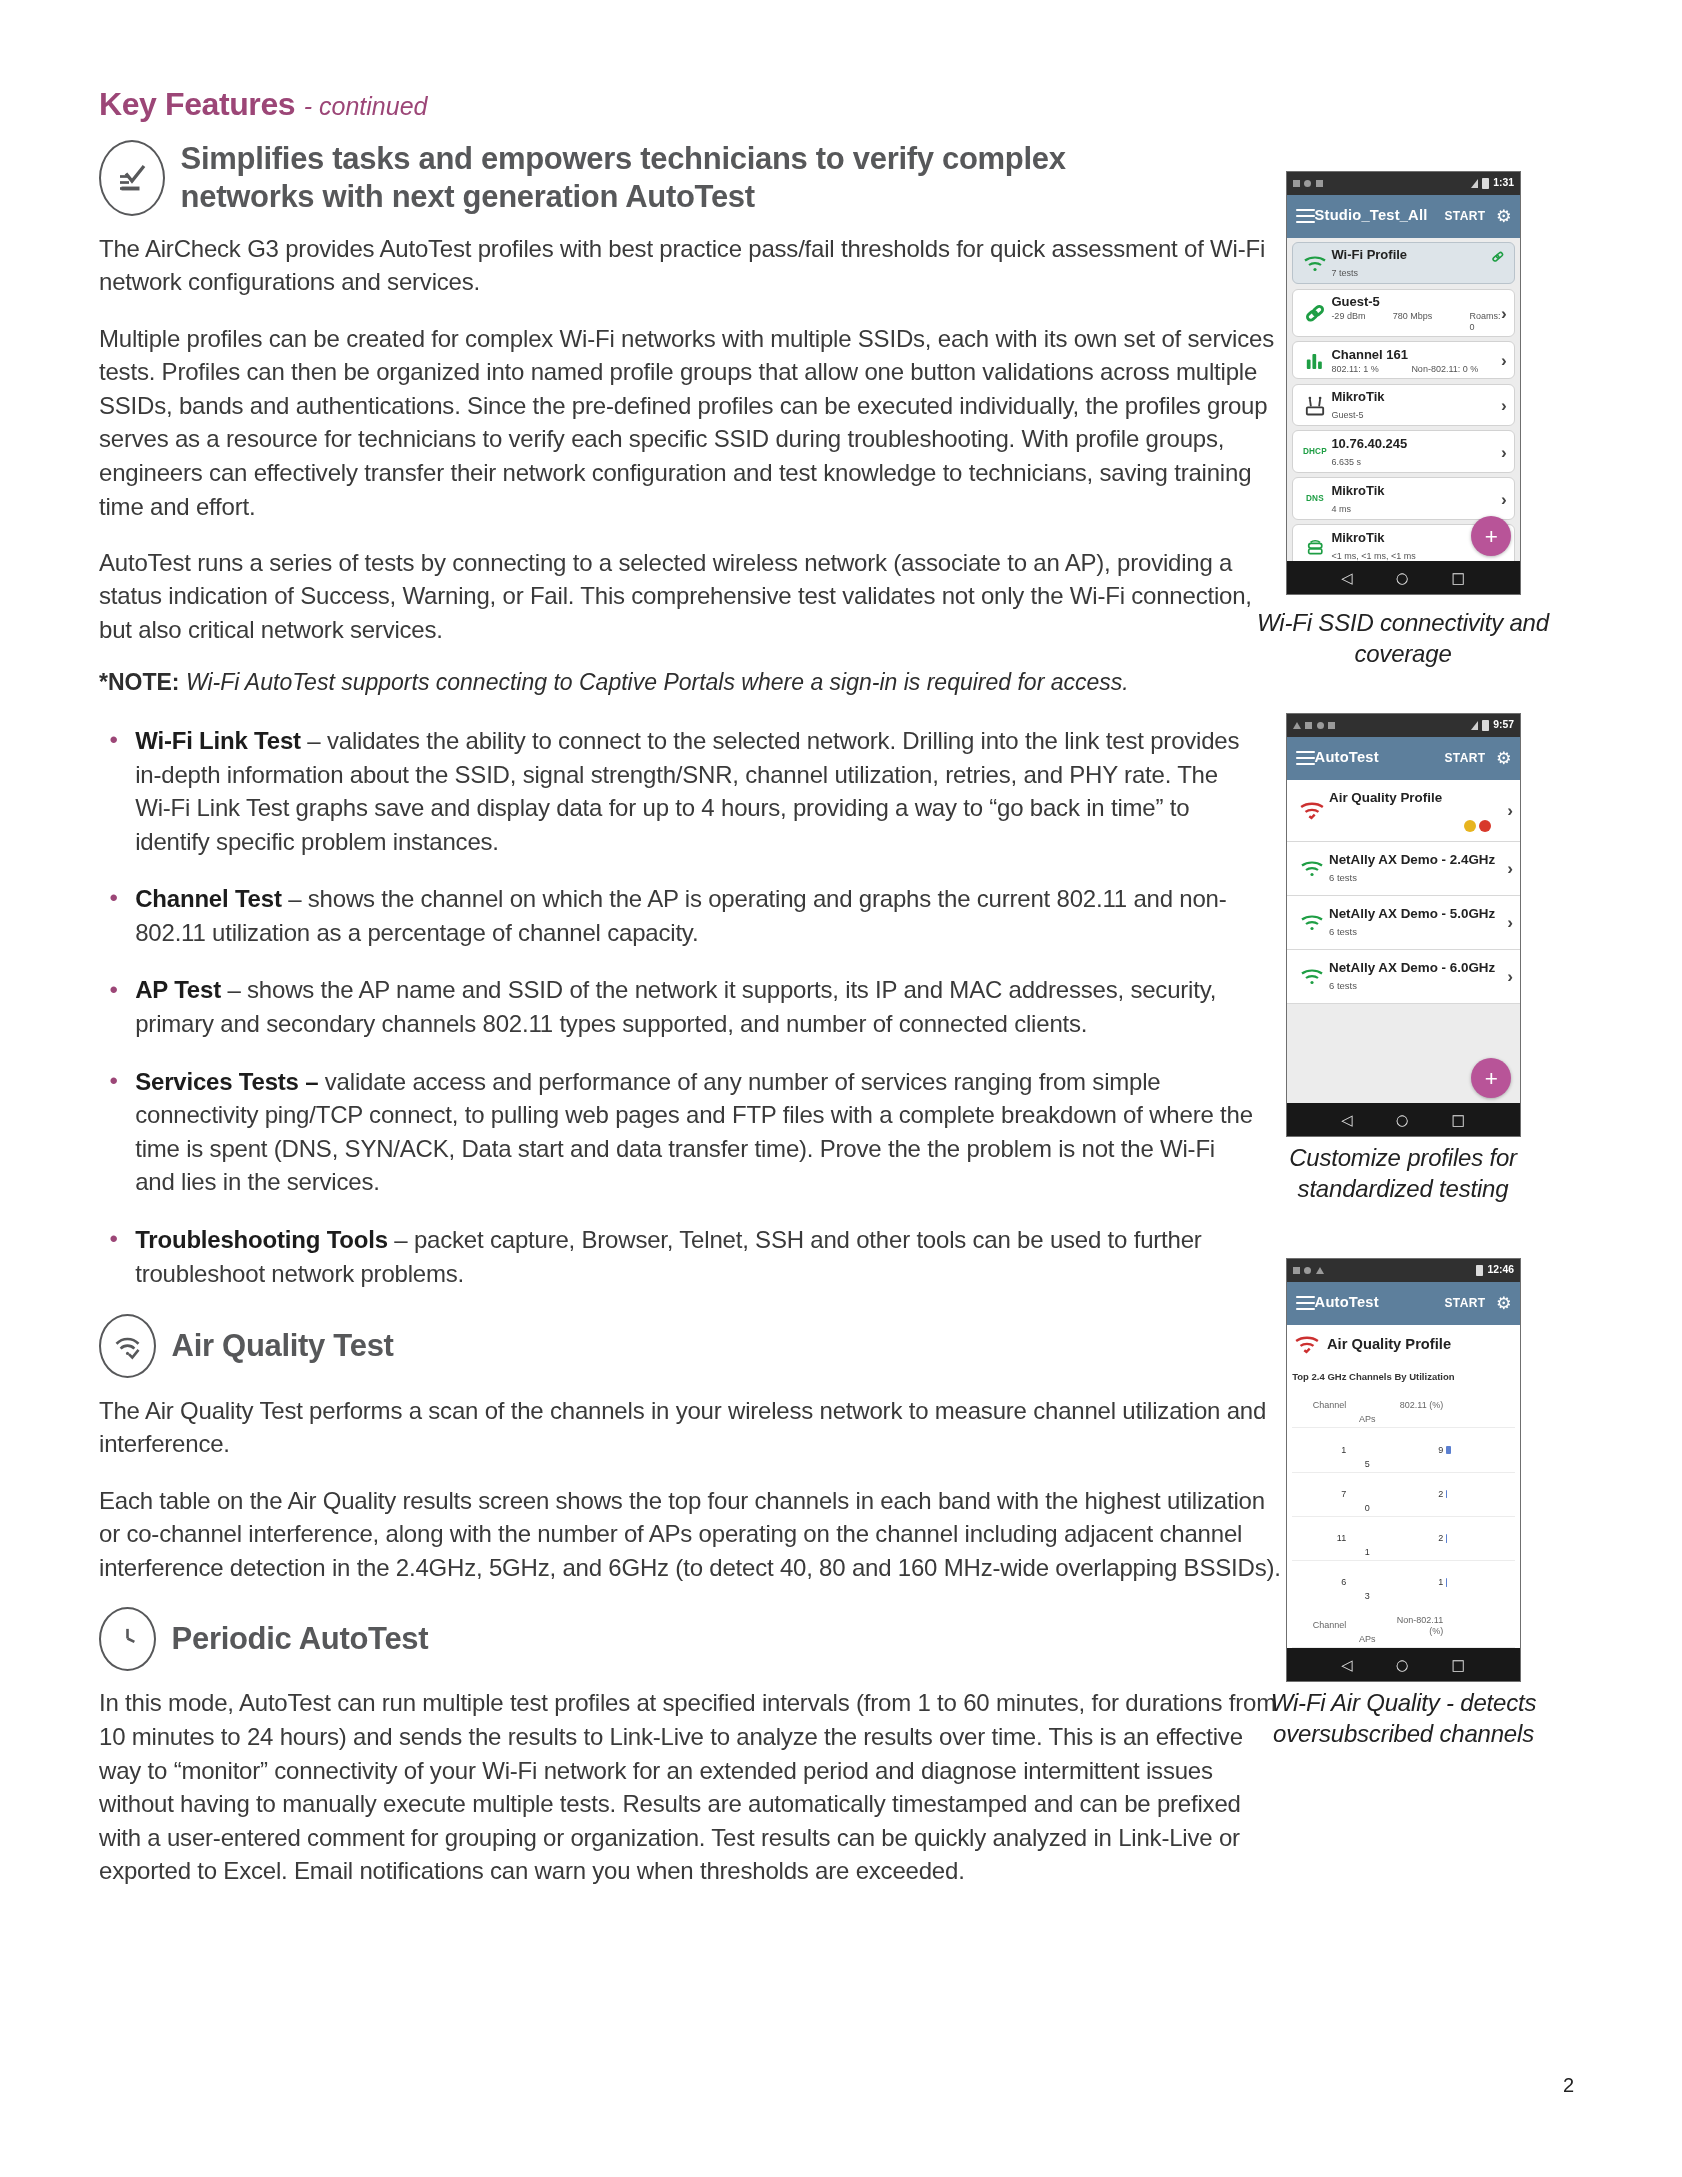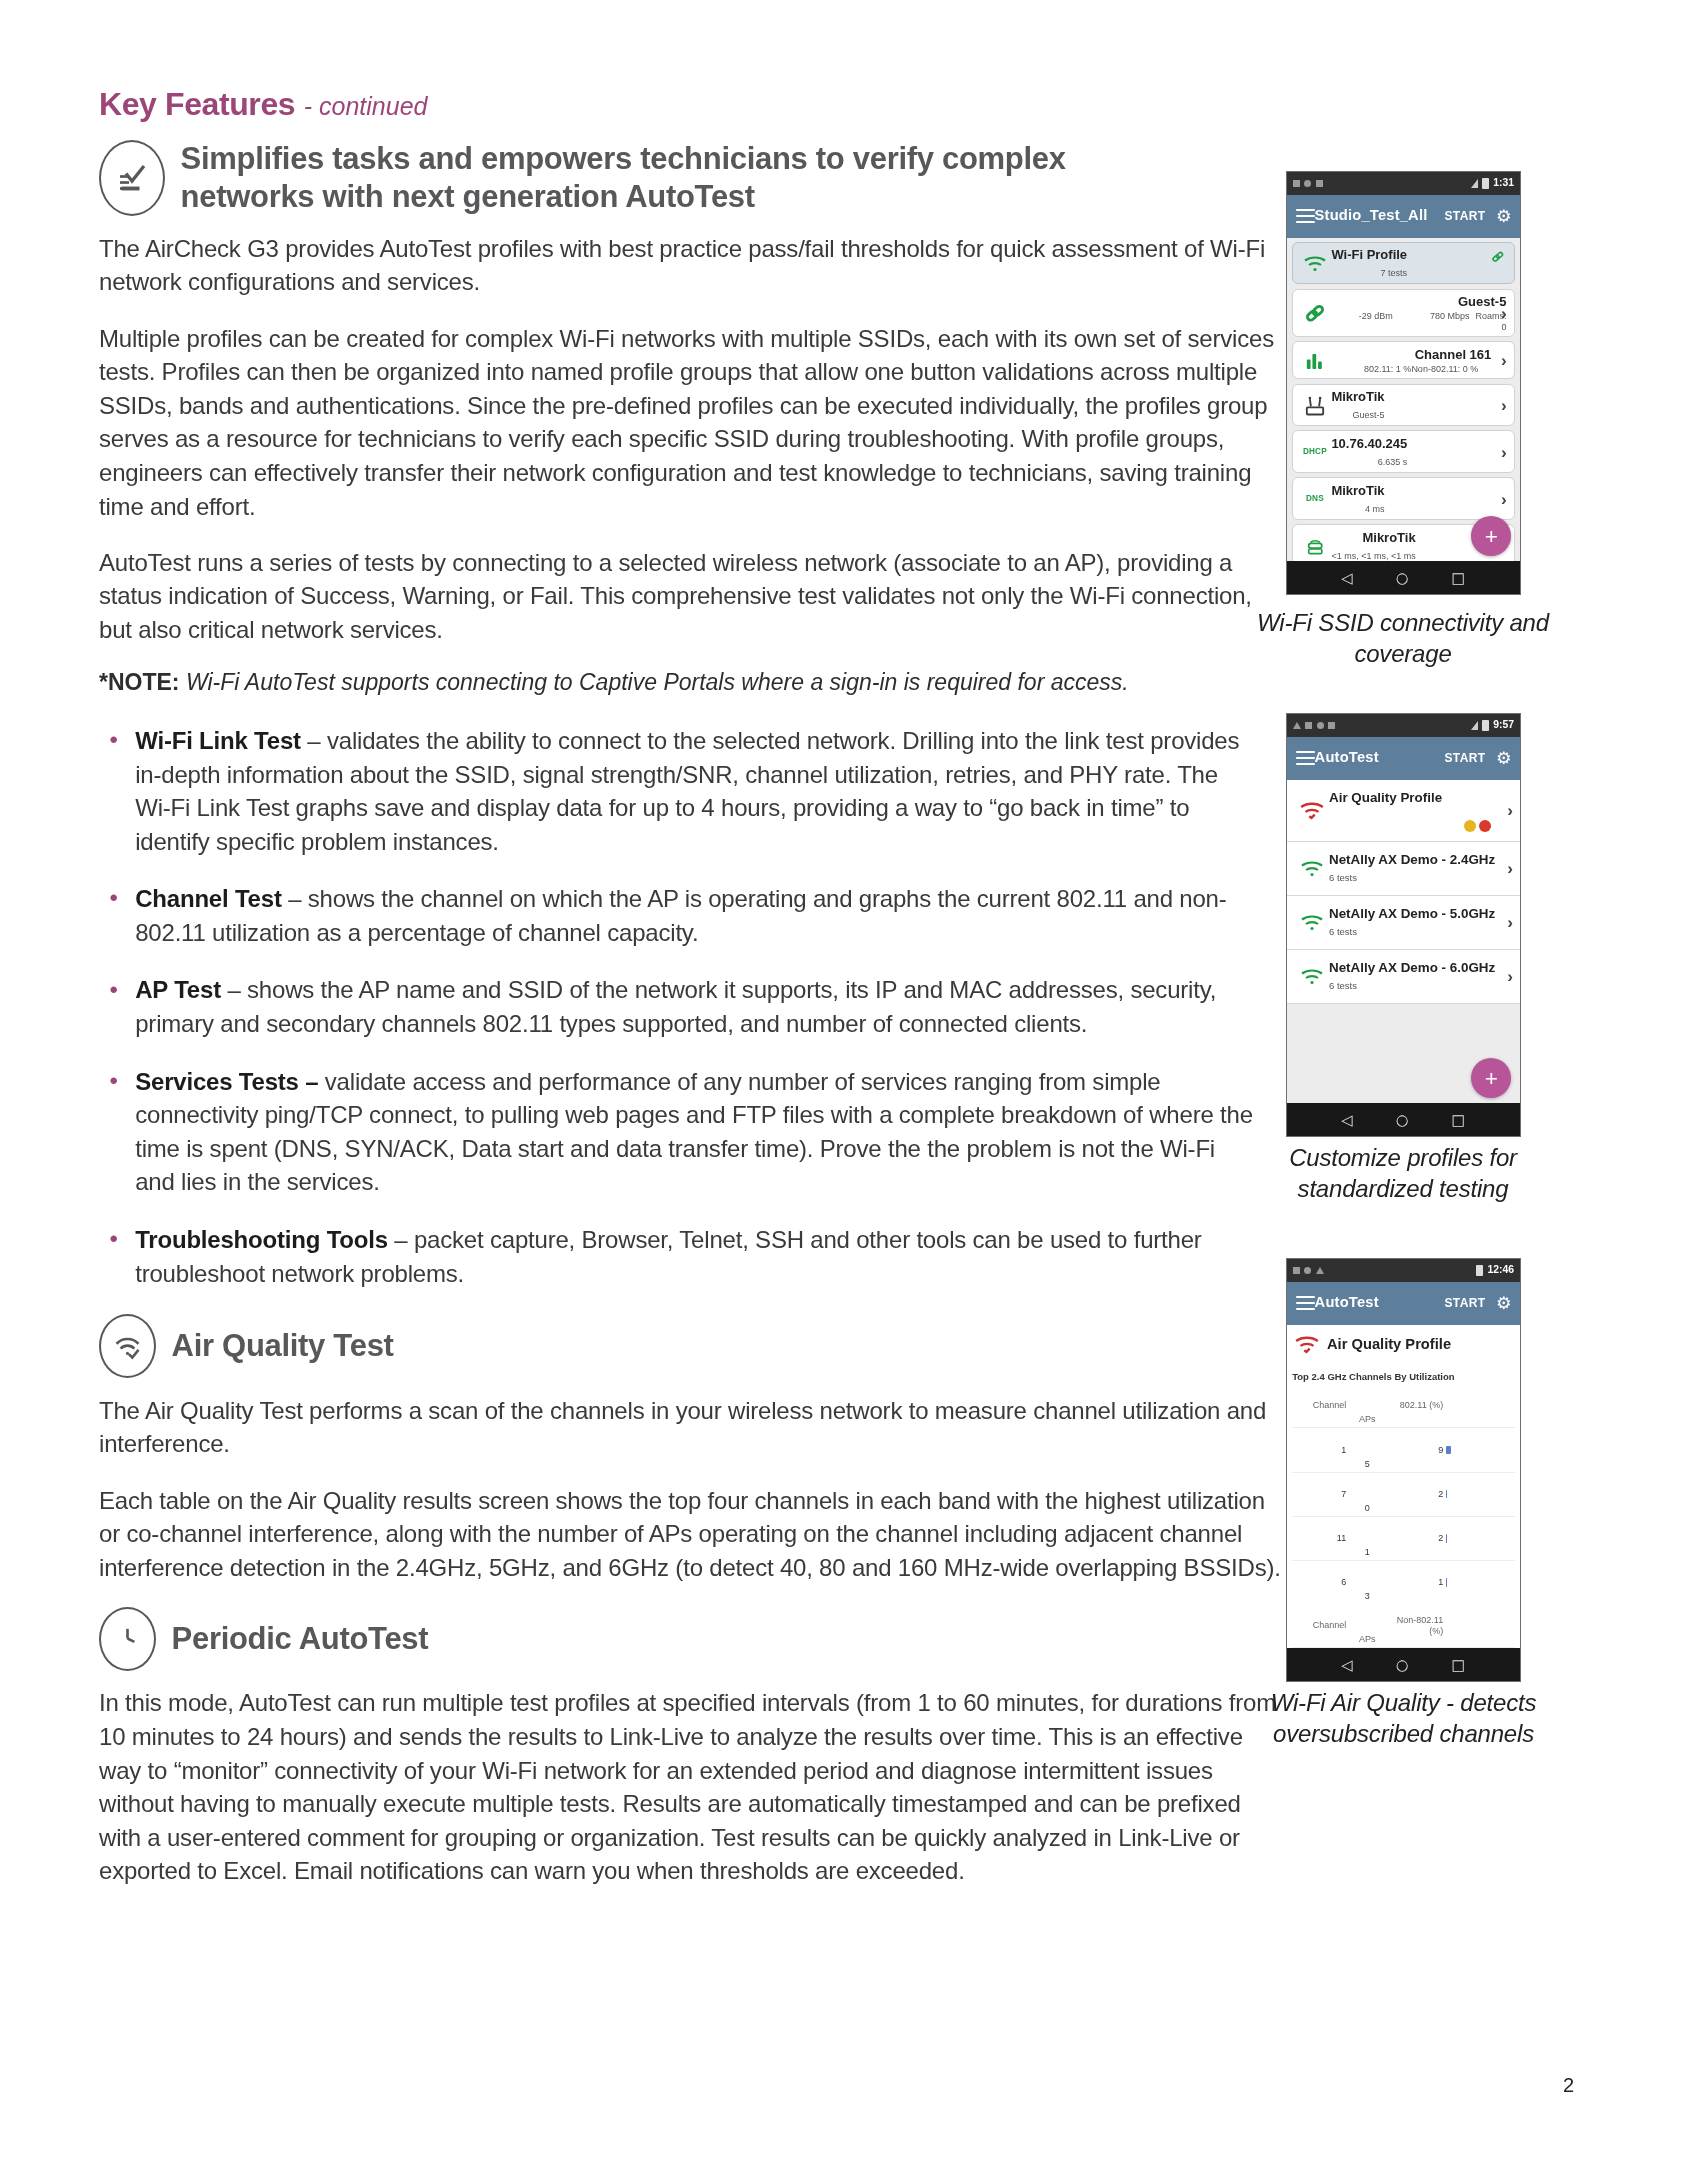--- a/index.html
+++ b/index.html
@@ -175,21 +175,21 @@
       </svg>
     </span>
     <h2>Periodic AutoTest</h2>
   </div>
   <p class="body">In this mode, AutoTest can run multiple test profiles at specified intervals (from 1 to 60 minutes, for durations from 10 minutes to 24 hours) and sends the results to Link-Live to analyze the results over time. This is an effective way to “monitor” connectivity of your Wi-Fi network for an extended period and diagnose intermittent issues without having to manually execute multiple tests. Results are automatically timestamped and can be prefixed with a user-entered comment for grouping or organization. Test results can be quickly analyzed in Link-Live or exported to Excel. Email notifications can warn you when thresholds are exceeded.</p>
 
 </div>
 
 <div class="page-num">2</div>
 
-<div class="phone" style="left:1286px; top:171px;text-align:right;">
+<div class="phone" style="left:1286px; top:171px;">
   <div class="statusbar">
     <span class="sb-left">
         <span class="sb-sq"></span>
         <span class="sb-sq r"></span>
         <span class="sb-sq"></span>
       </span>
     <span class="sb-right">
         <span class="sb-sig"></span>
         <span class="sb-batt"></span>
         <span class="sb-time">1:31</span>

